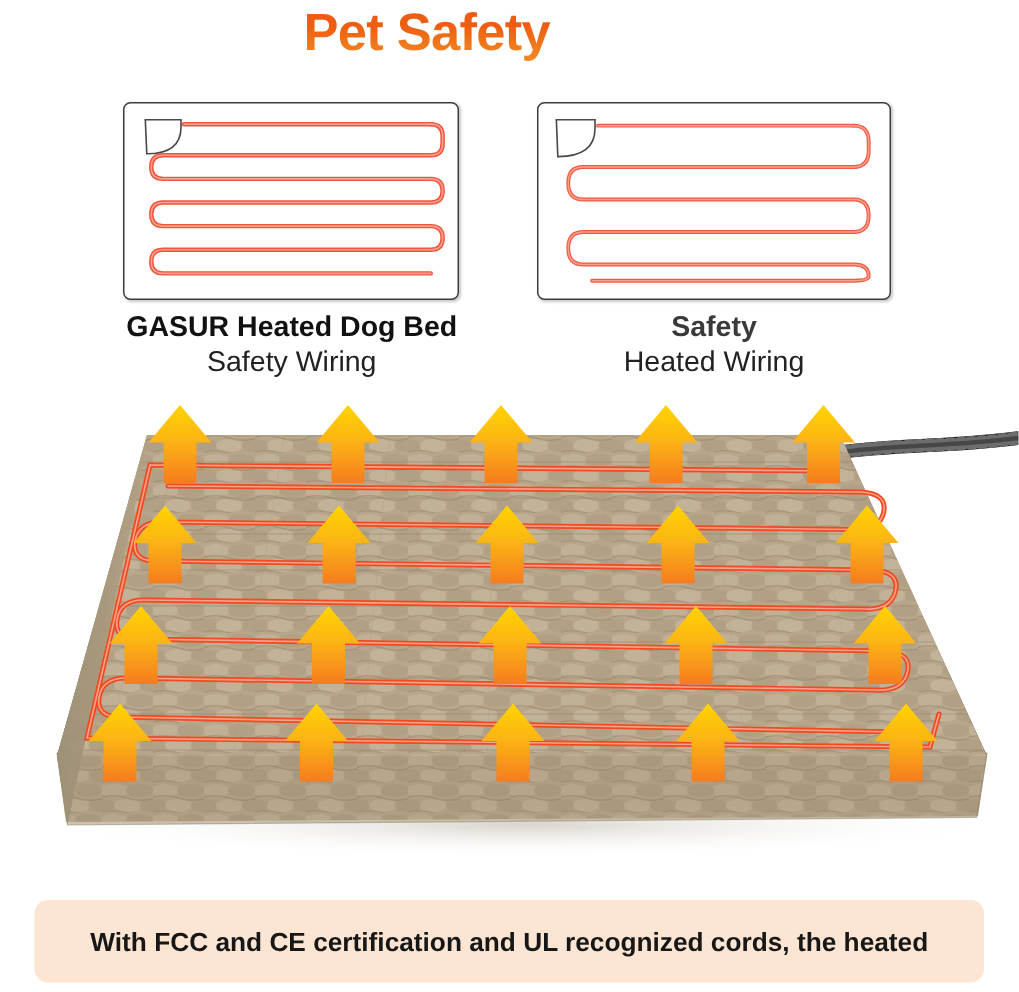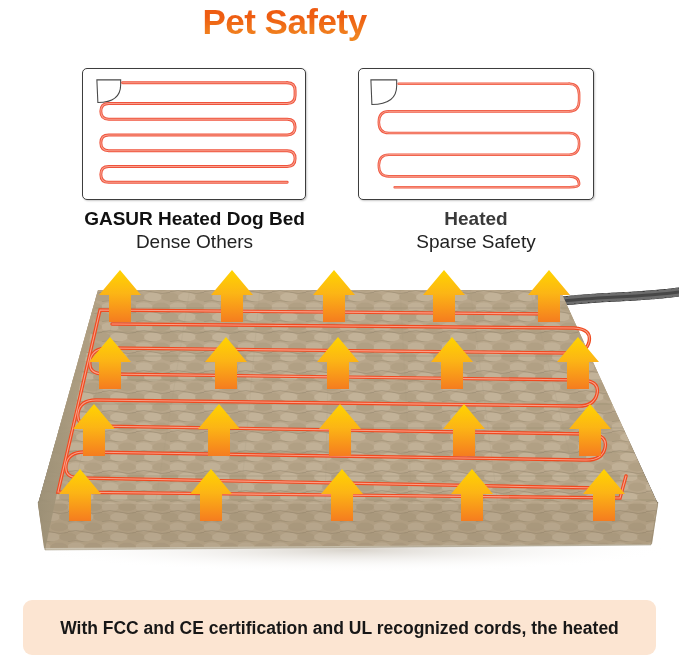--- a/index.html
+++ b/index.html
@@ -117,25 +117,25 @@
           <path d="M40 15 L212 15"></path>
           <path d="M212 15 Q222 15 222 26 L222 32 Q222 43 212 43 L30 43 Q20 43 20 54 Q20 65 30 65 L212 65 Q222 65 222 76 Q222 87 212 87 L30 87 Q20 87 20 98 Q20 109 30 109 L212 109 Q222 109 222 117 Q222 120 212 120 L36 120"></path>
         </g>
       </svg>
     </div>
   </div>
 
   <div class="labels">
     <div class="label-group label-left">
       <div class="label-main">GASUR Heated Dog Bed</div>
-      <div class="label-sub">Dense Others</div>
+      <div class="label-sub">Safety Wiring</div>
     </div>
     <div class="label-group label-right">
-      <div class="label-main gray">Heated</div>
-      <div class="label-sub">Sparse Safety</div>
+      <div class="label-main gray">Safety</div>
+      <div class="label-sub">Heated Wiring</div>
     </div>
   </div>
 
   <div class="bed-stage">
     <svg class="bed-svg" viewBox="0 0 679 320">
       <defs>
         <linearGradient id="arrowGrad" x1="0" y1="0" x2="0" y2="1">
           <stop offset="0%" stop-color="#ffd400"></stop>
           <stop offset="45%" stop-color="#fcb515"></stop>
           <stop offset="100%" stop-color="#f57c1f"></stop>

